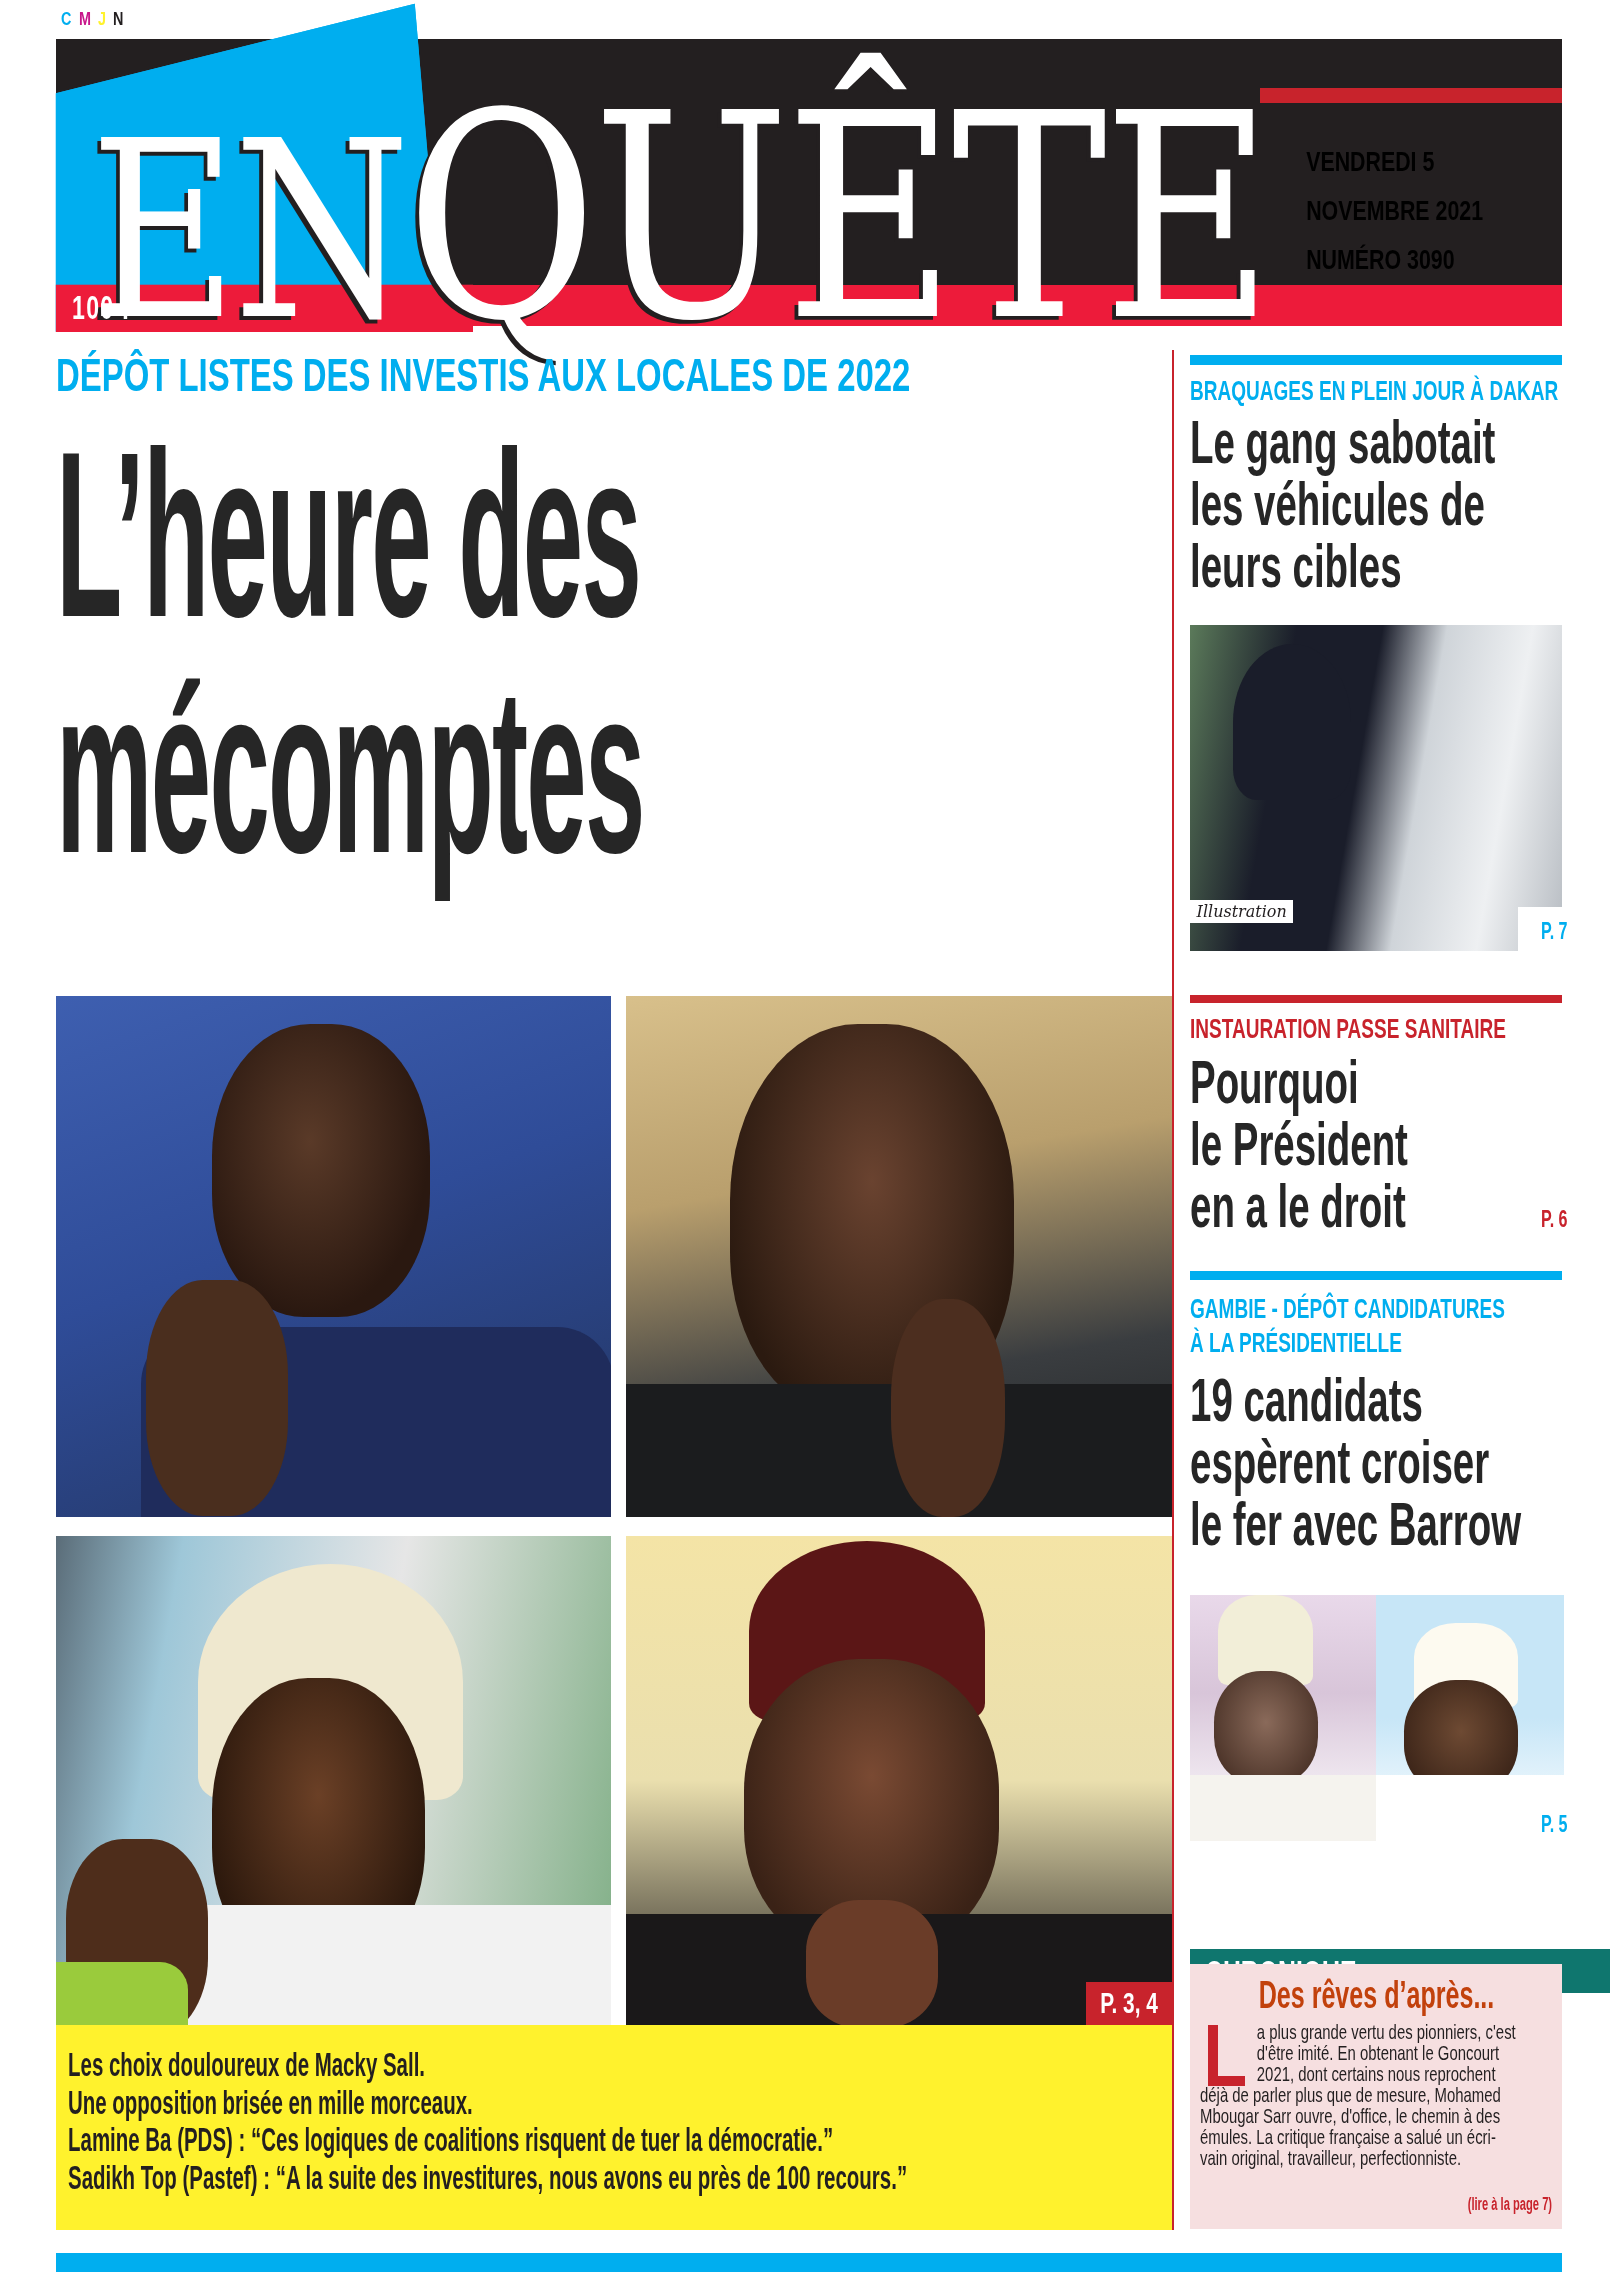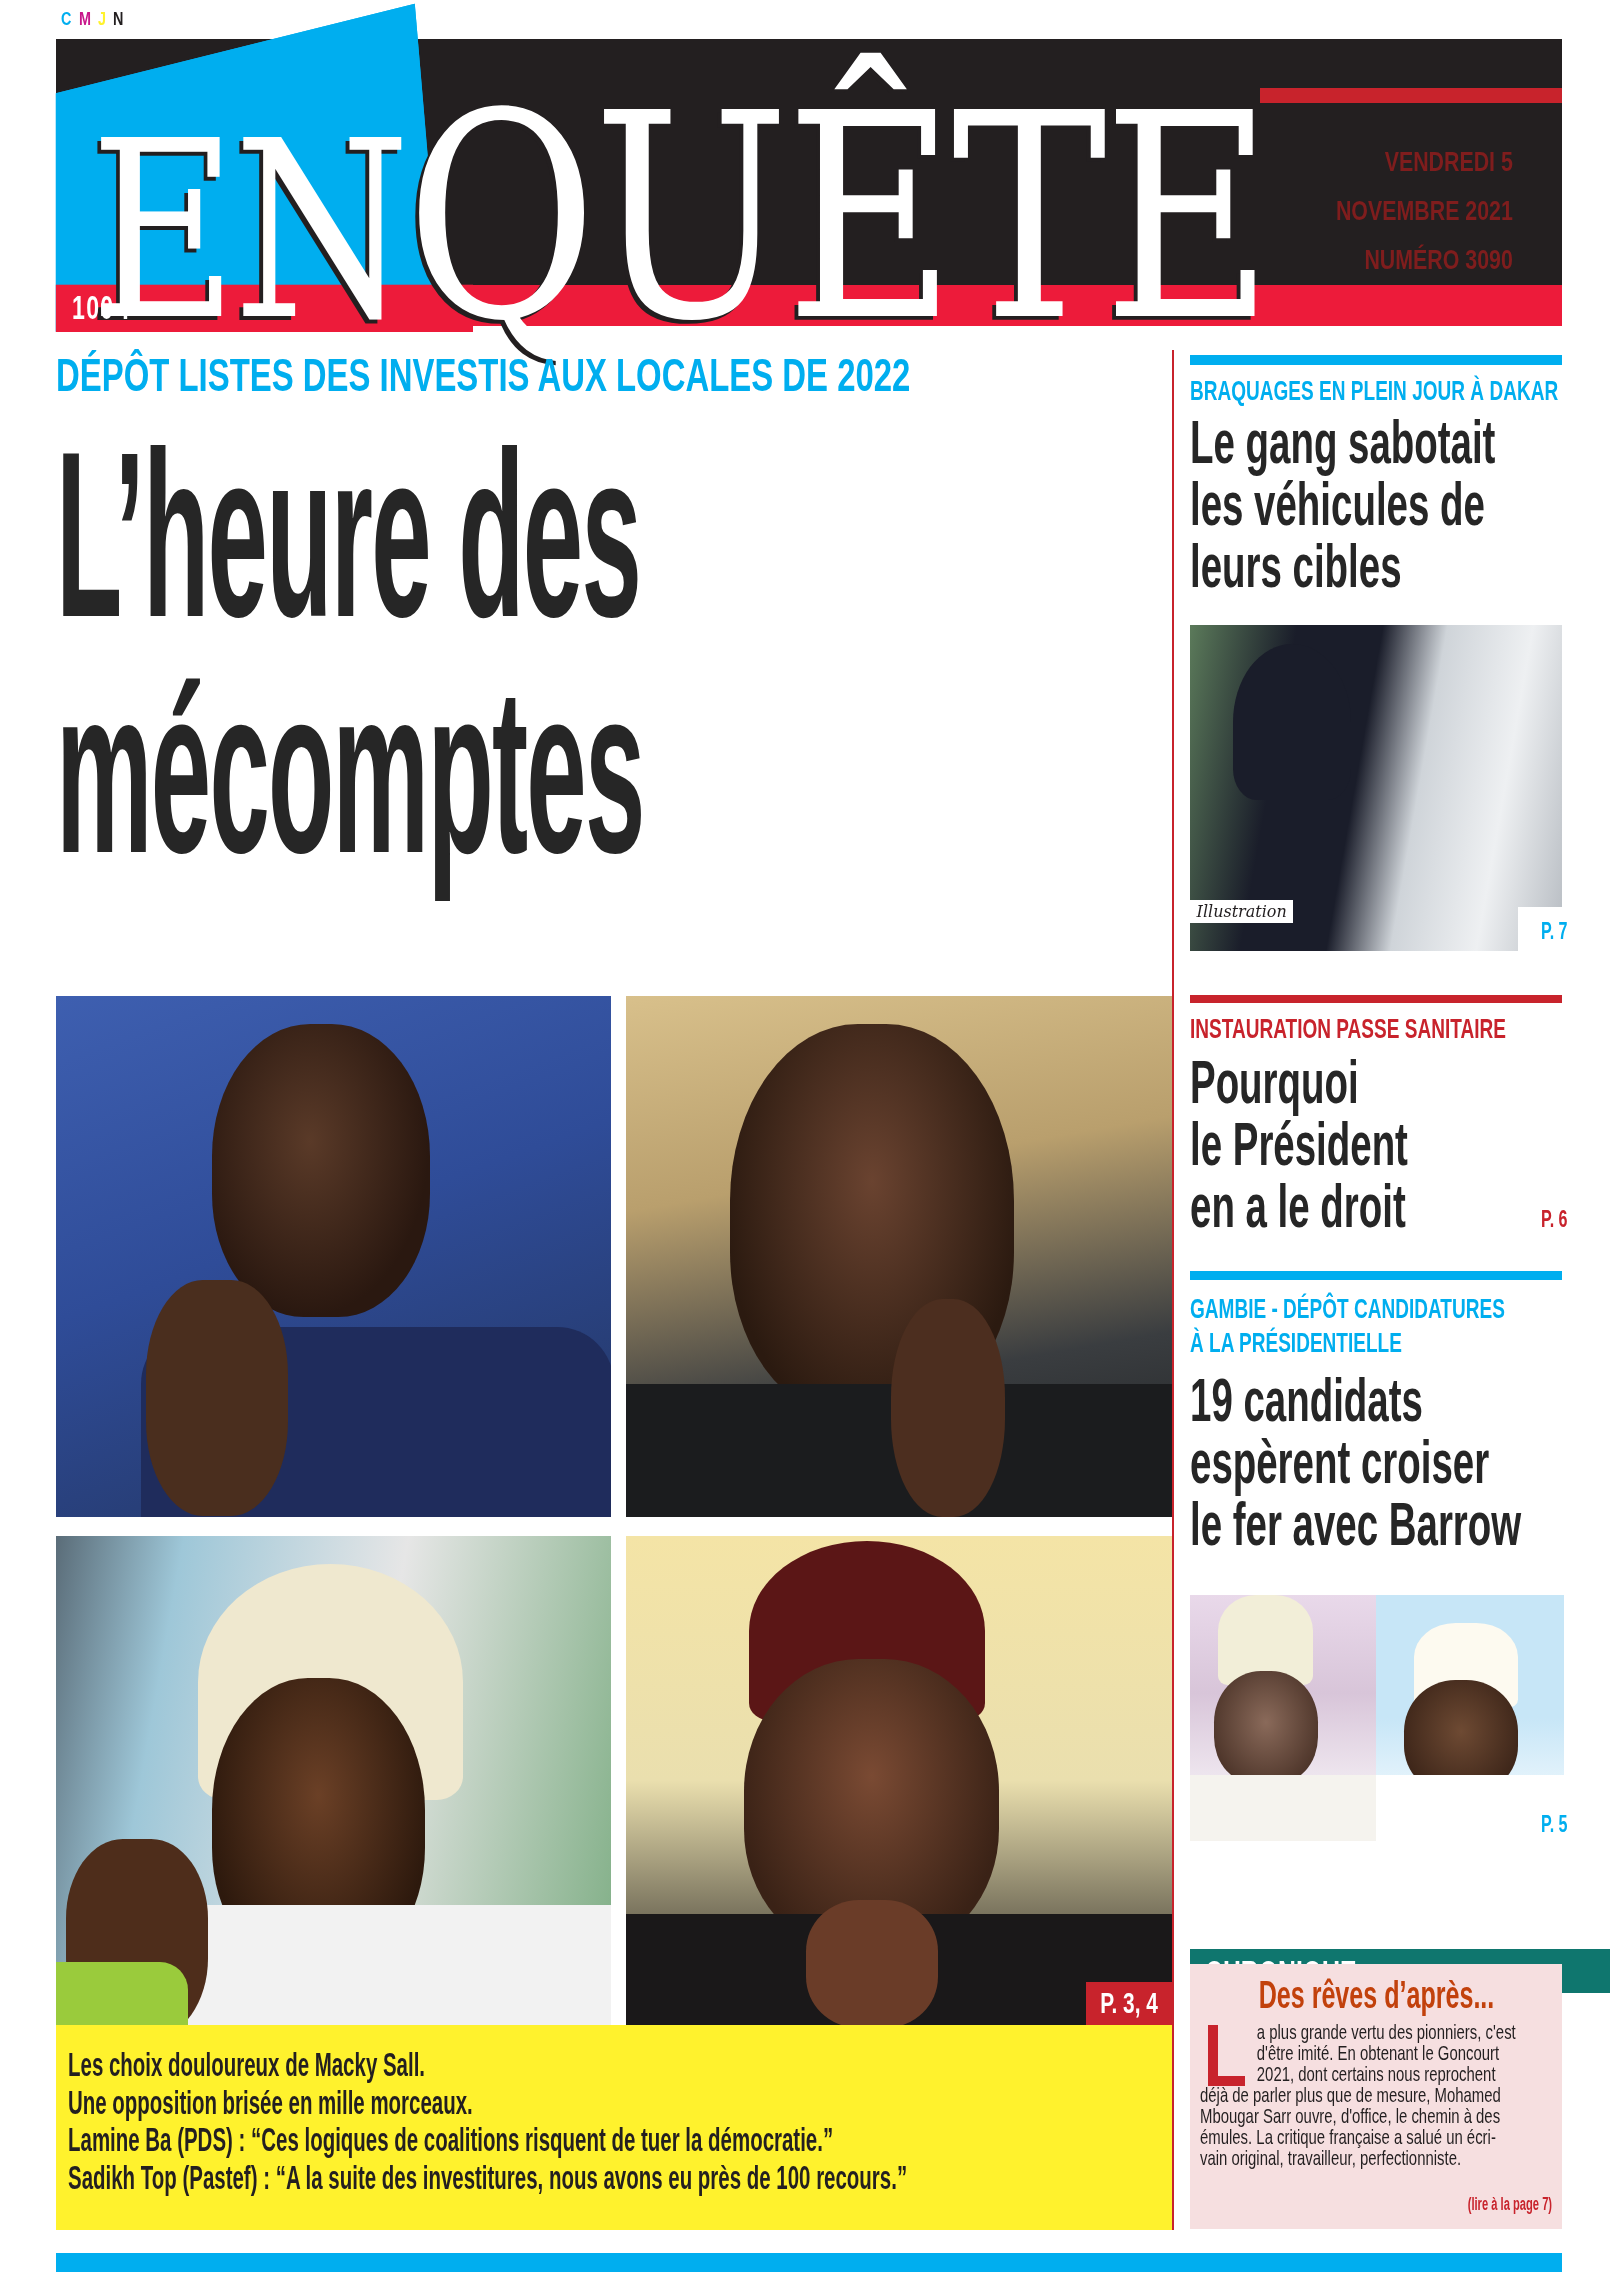--- a/index.html
+++ b/index.html
@@ -12,21 +12,21 @@
   #cmjn span { display:inline-block; transform:scaleX(0.8); transform-origin:left; }
 
   
   #mast-black { left:56px; top:39px; width:1506px; height:246px; background:#231f20; }
   #mast-red { left:56px; top:285px; width:1506px; height:41px; background:#ed1b3a; }
   #price { left:72px; top:289px; color:#fff; font-weight:bold; font-size:33px; transform:scaleX(0.7); transform-origin:left; letter-spacing:1.9px; }
   #logo { left:90px; top:76px; font-family:"DejaVu Serif","Liberation Serif", serif; color:#fff; font-size:246px; line-height:1; white-space:nowrap;
           text-shadow:-4.7px 3.8px 0 #231f20; letter-spacing:-4.7px; transform:scaleX(0.82); transform-origin:left top; }
   #logo .big { font-size:284px; }
   #mast-redbar { left:1260px; top:88px; width:302px; height:15px; background:#c8232c; }
-  #dateblock { left:1277px; top:137px; width:265px; text-align:right; color:#7f1d1d; font-weight:bold; font-size:27.4px; line-height:49px; }
+  #dateblock { left:1277px; top:137px; width:265px; text-align:left; color:#000000; font-weight:bold; font-size:27.4px; line-height:49px; }
   #dateblock div { transform:scaleX(0.78); }
 
   
   #kicker { left:56px; top:351px; color:#00aeef; font-weight:bold; font-size:47px; line-height:47px; white-space:nowrap; transform:scaleX(0.7); transform-origin:left; }
   #headline { left:56px; top:416px; color:#262626; font-weight:bold; font-size:236px; line-height:236px; letter-spacing:-3.8px; white-space:nowrap; transform:scaleX(0.46); transform-origin:left top; }
 
   .photo { position:absolute; overflow:hidden; }
   #p1 { left:56px; top:996px; width:555px; height:521px; background:linear-gradient(160deg,#3e5fb0 0%,#2f4c98 45%,#22345f 100%); }
   #p2 { left:626px; top:996px; width:546px; height:521px; background:linear-gradient(170deg,#d8c08b 0%,#b99f6d 35%,#3a3d40 70%,#1e2022 100%); }
   #p3 { left:56px; top:1536px; width:555px; height:489px; background:linear-gradient(100deg,#5a6c78 0%,#9ec7d8 20%,#e6e6e6 55%,#7fae85 100%); }

